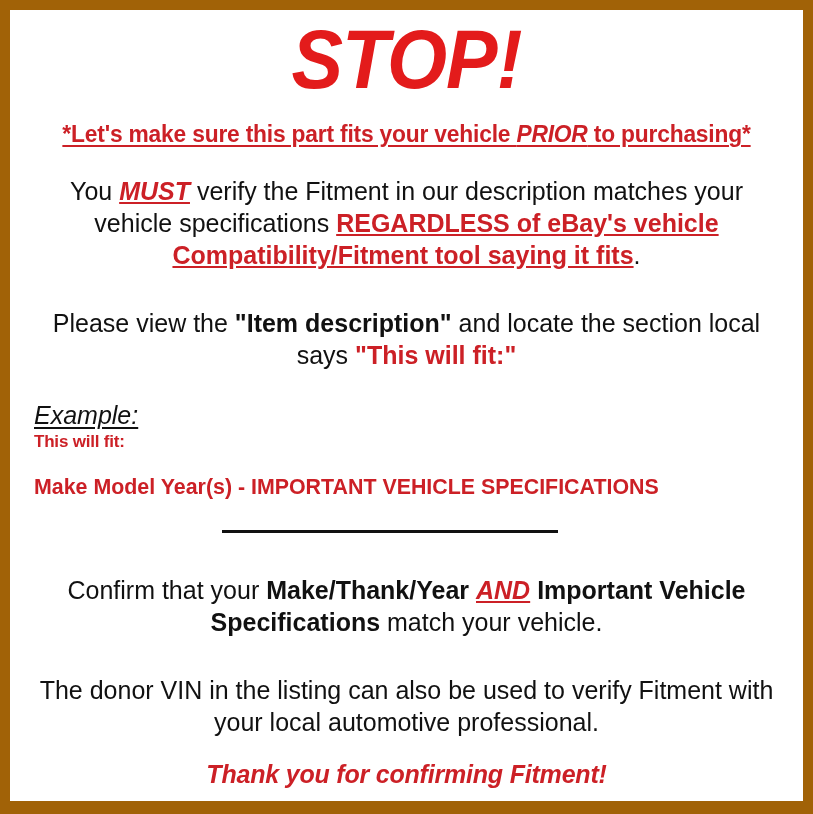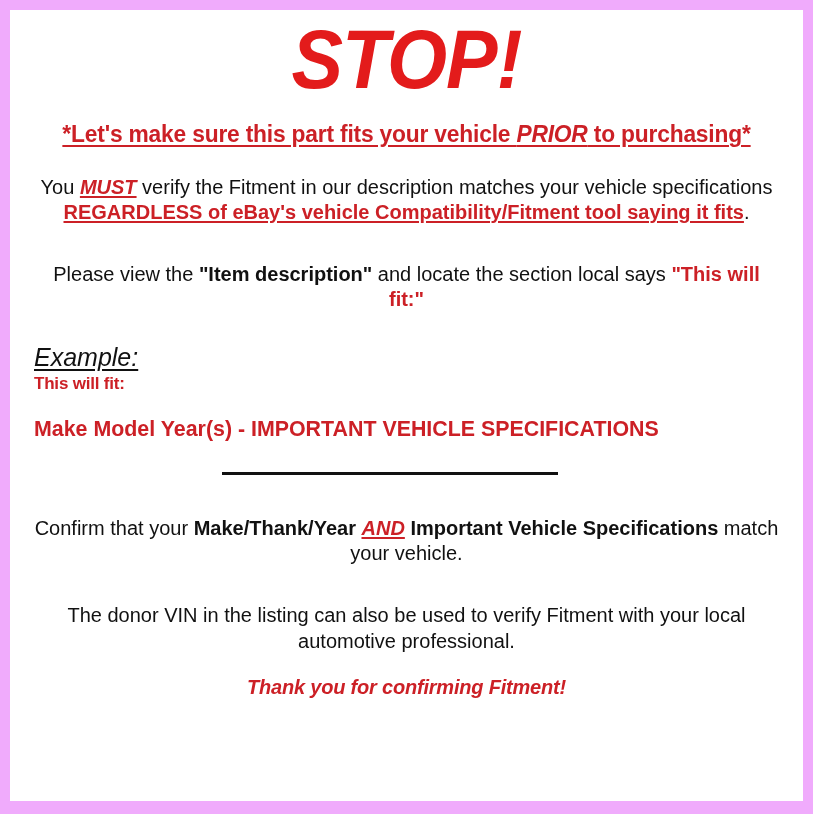--- a/index.html
+++ b/index.html
@@ -12,21 +12,21 @@
     width: 813px;
     height: 814px;
     overflow: hidden;
     font-family: "Liberation Sans", sans-serif;
   }
 
   #notice-frame {
     box-sizing: border-box;
     width: 813px;
     height: 814px;
-    background: #f0abfc;
+    background: #a16207;
     padding: 10px 10px 13px 10px;
   }
 
   #notice-card {
     box-sizing: border-box;
     width: 100%;
     height: 100%;
     background: #ffffff;
     position: relative;
     overflow: hidden;
@@ -60,21 +60,21 @@
     transform: scaleX(0.97);
     white-space: nowrap;
   }
   .subtitle .ital {
     font-style: italic;
   }
 
   
   .para {
     margin: 0;
-    font-size: 20px;
+    font-size: 25px;
     line-height: 1.28;
     color: #111111;
     padding: 0 24px;
     text-align: center;
   }
   .para-must   { margin-top: 26px; }
   .para-view   { margin-top: 36px; }
   .para-confirm{ margin-top: 30px; }
   .para-vin    { margin-top: 36px; }
 
@@ -140,21 +140,21 @@
   .divider {
     width: 336px;
     height: 3px;
     background: #111111;
     margin: 0 auto 0 212px;
   }
 
   
   .thanks {
     margin: 22px 0 0 0;
-    font-size: 20px;
+    font-size: 25px;
     font-weight: bold;
     font-style: italic;
     color: #cc2026;
     letter-spacing: -0.2px;
   }
 </style>
 </head>
 <body>
 
 <div id="notice-frame">

